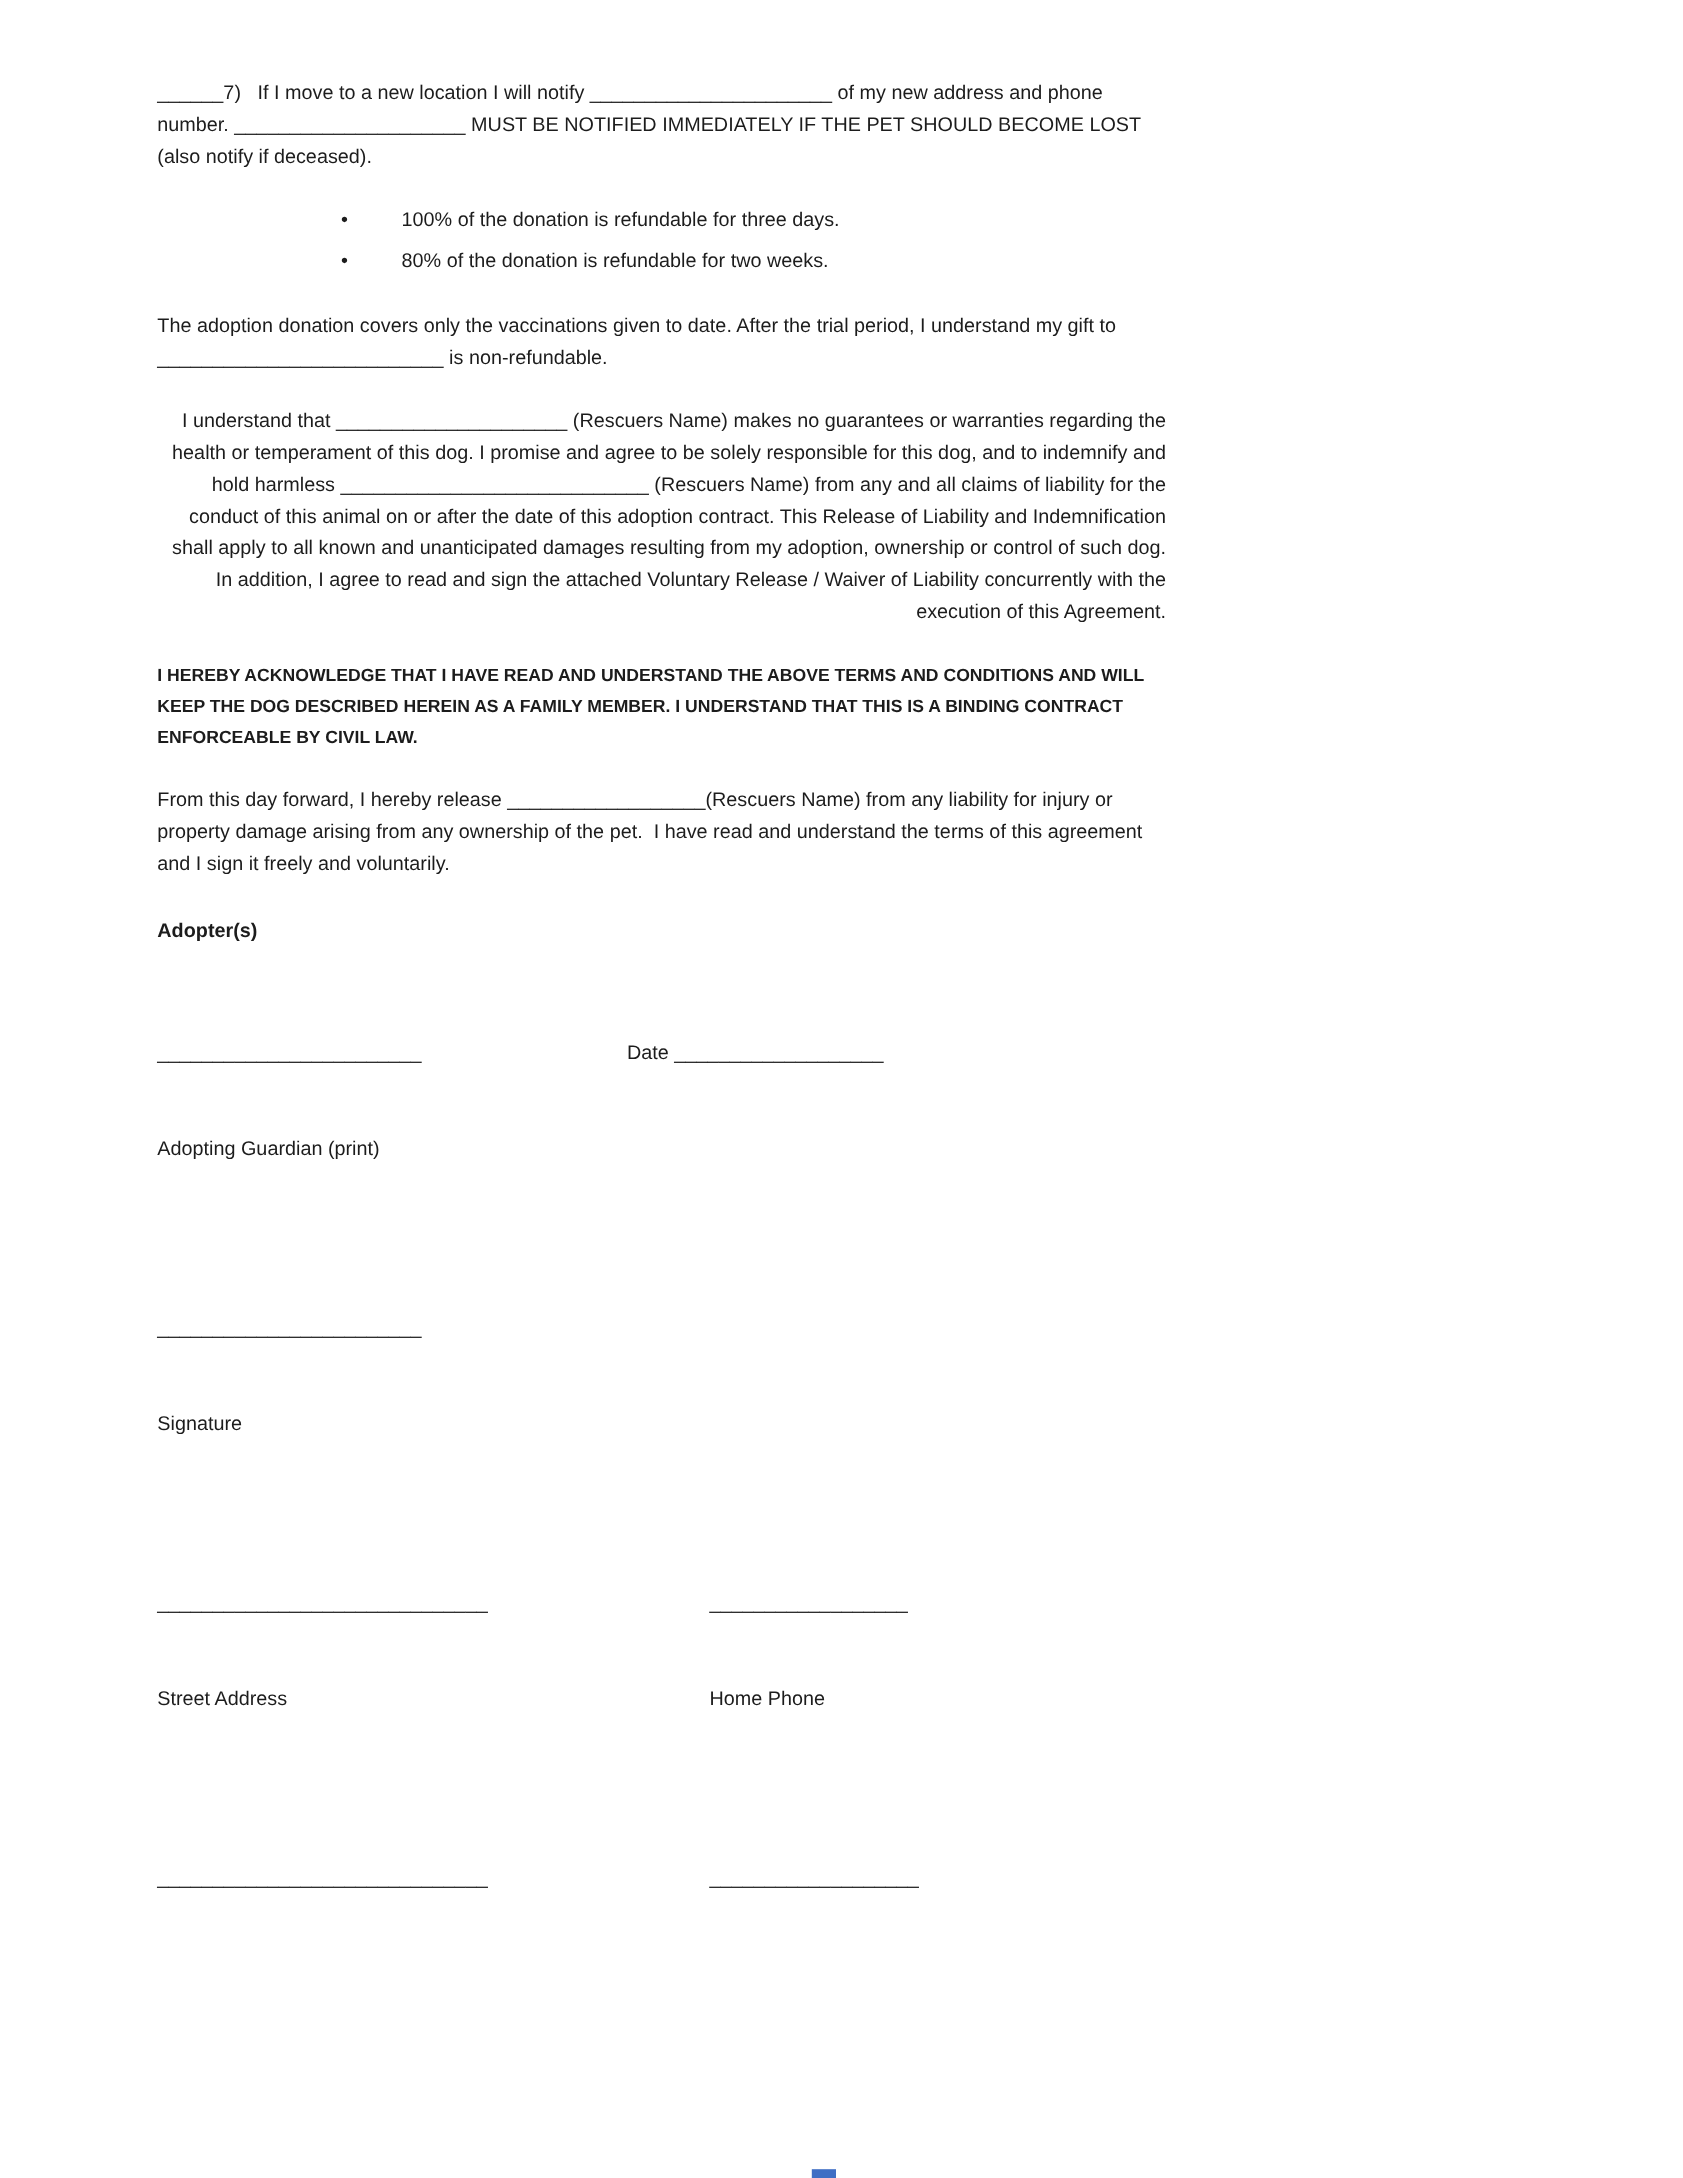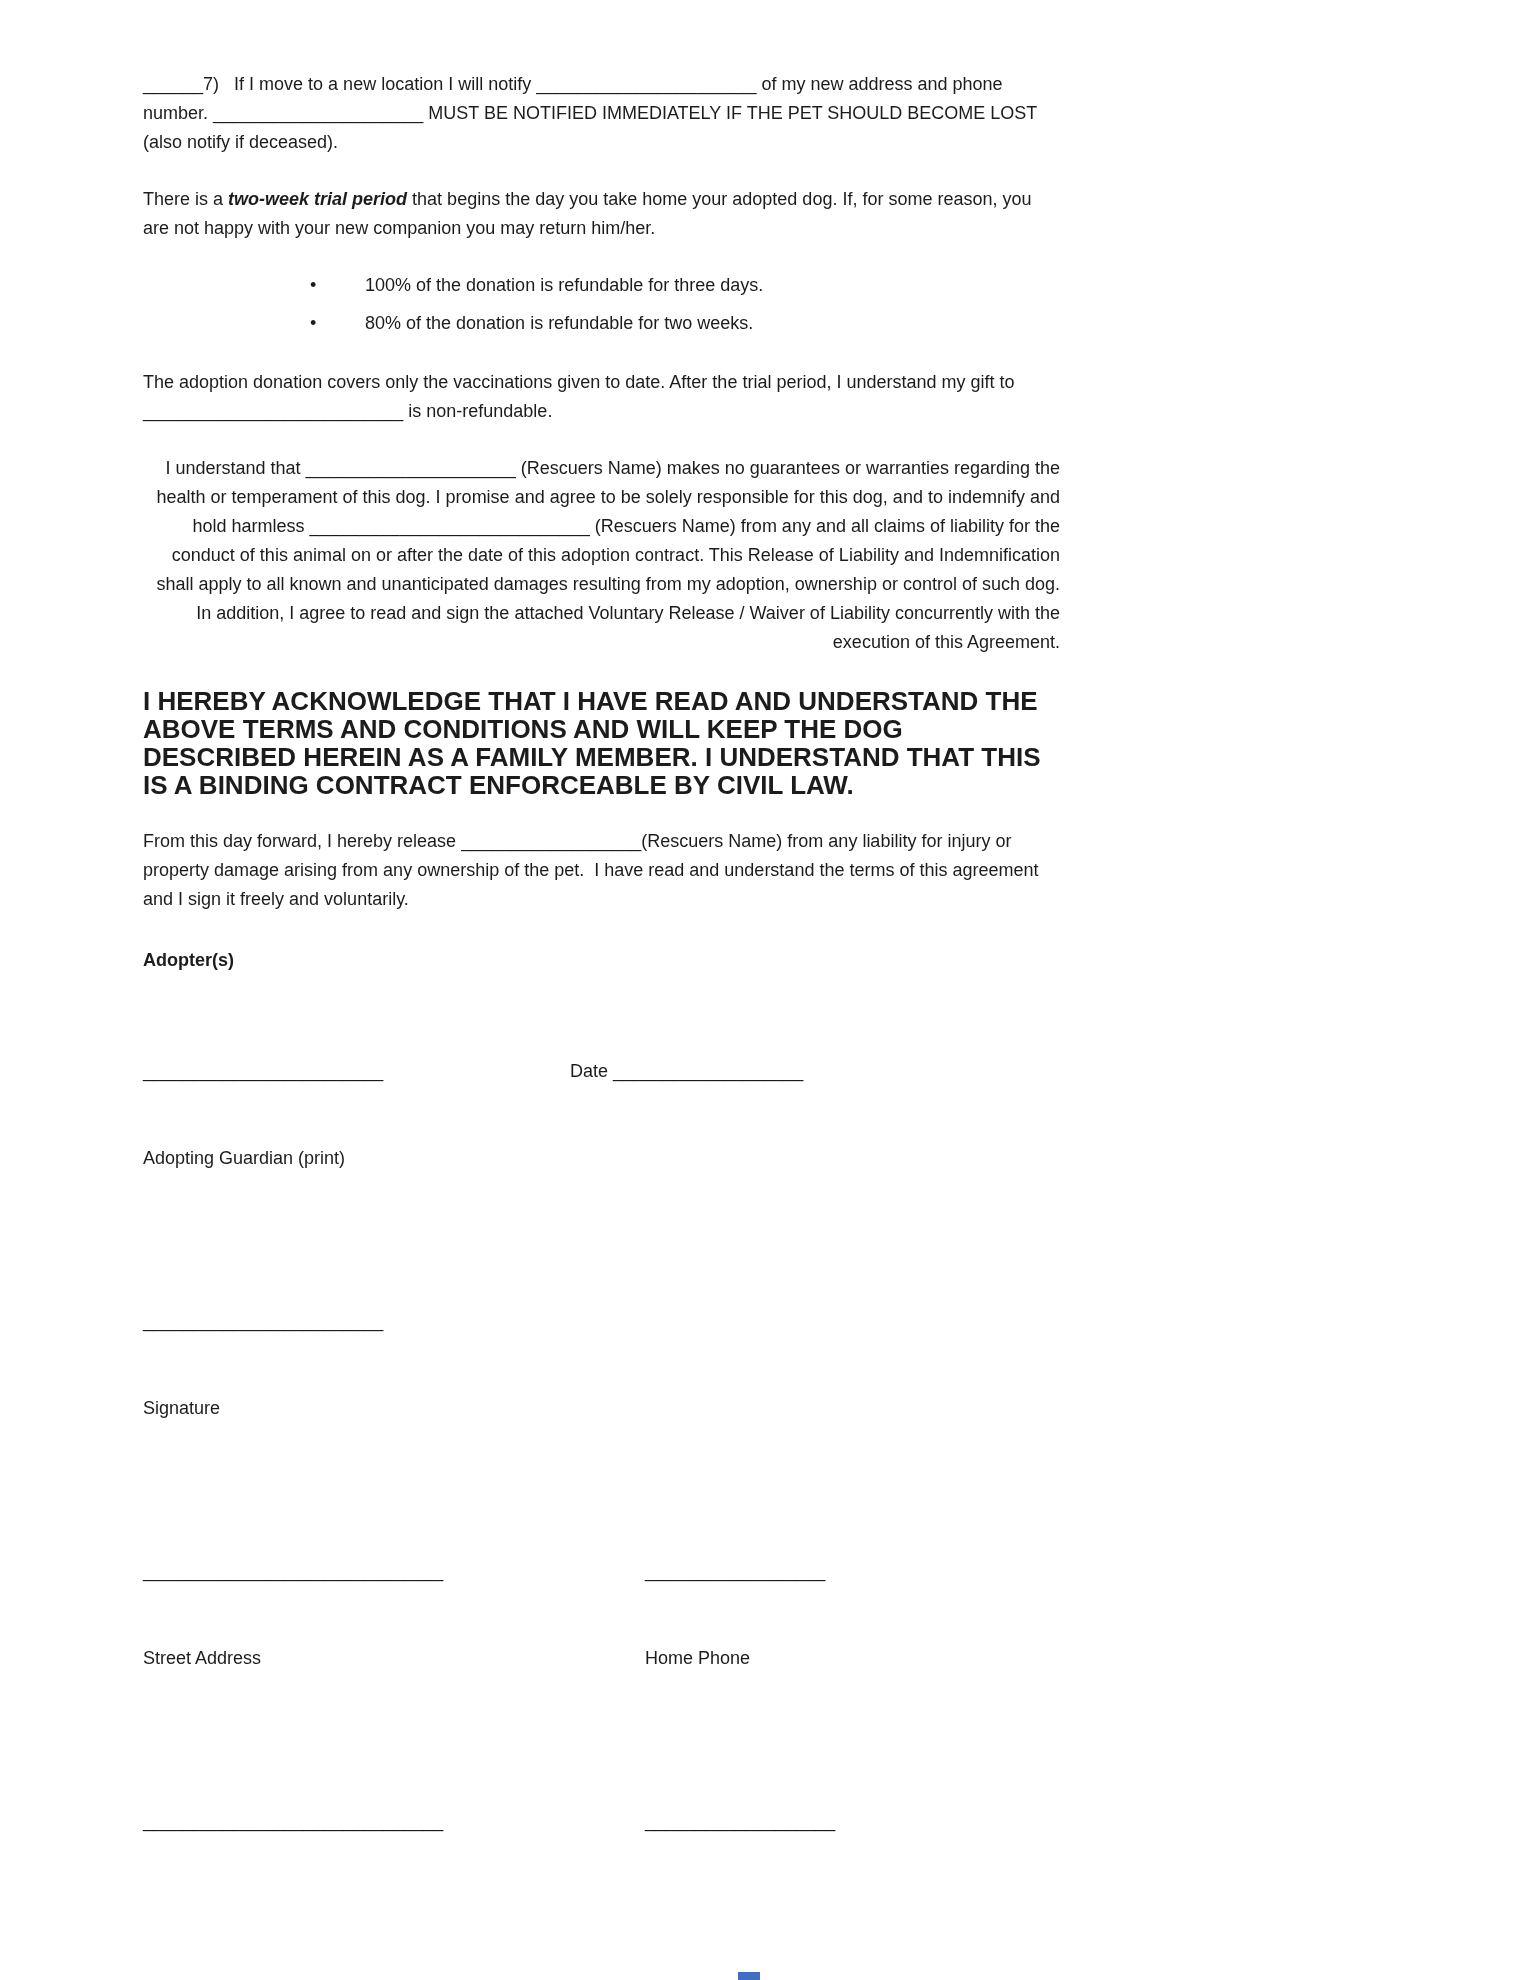--- a/index.html
+++ b/index.html
@@ -36,21 +36,21 @@
   }
   ul.bullets .marker {
     display: inline-block;
     width: 55px;
   }
 
   .gap-before-indemnity { margin-top: 58px; text-align: right; }
 
   h2.ack {
     margin: 30px 0 28px 0;
-    font-size: 26px;
+    font-size: 16px;
     line-height: 28px;
     font-weight: bold;
     white-space: pre-wrap;
   }
 
   .sig-area {
     margin-top: 32px;
     font-size: 18px;
     line-height: 29px;
   }
@@ -81,21 +81,20 @@
   }
 </style>
 </head>
 <body>
 
 <div class="page">
 
   <p class="body-par">______7)   If I move to a new location I will notify ______________________ of my new address and phone number. _____________________ MUST BE NOTIFIED IMMEDIATELY IF THE PET SHOULD BECOME LOST (also notify if deceased).</p>
 
 
-  <p class="body-par"><span>There is a </span><span class="bi">two-week trial period</span><span> that begins the day you take home your adopted dog. If, for some reason, you are not happy with your new companion you may return him/her.</span></p>
 
   <ul class="bullets">
     <li><span class="marker">•</span><span>100% of the donation is refundable for three days.</span></li>
     <li><span class="marker">•</span><span>80% of the donation is refundable for two weeks.</span></li>
   </ul>
 
   <p class="body-par">The adoption donation covers only the vaccinations given to date. After the trial period, I understand my gift to __________________________ is non-refundable.</p>
 
   <p class="body-par gap-before-indemnity">I understand that _____________________ (Rescuers Name) makes no guarantees or warranties regarding the health or temperament of this dog. I promise and agree to be solely responsible for this dog, and to indemnify and hold harmless ____________________________ (Rescuers Name) from any and all claims of liability for the conduct of this animal on or after the date of this adoption contract. This Release of Liability and Indemnification shall apply to all known and unanticipated damages resulting from my adoption, ownership or control of such dog. In addition, I agree to read and sign the attached Voluntary Release / Waiver of Liability concurrently with the execution of this Agreement.</p>
 

